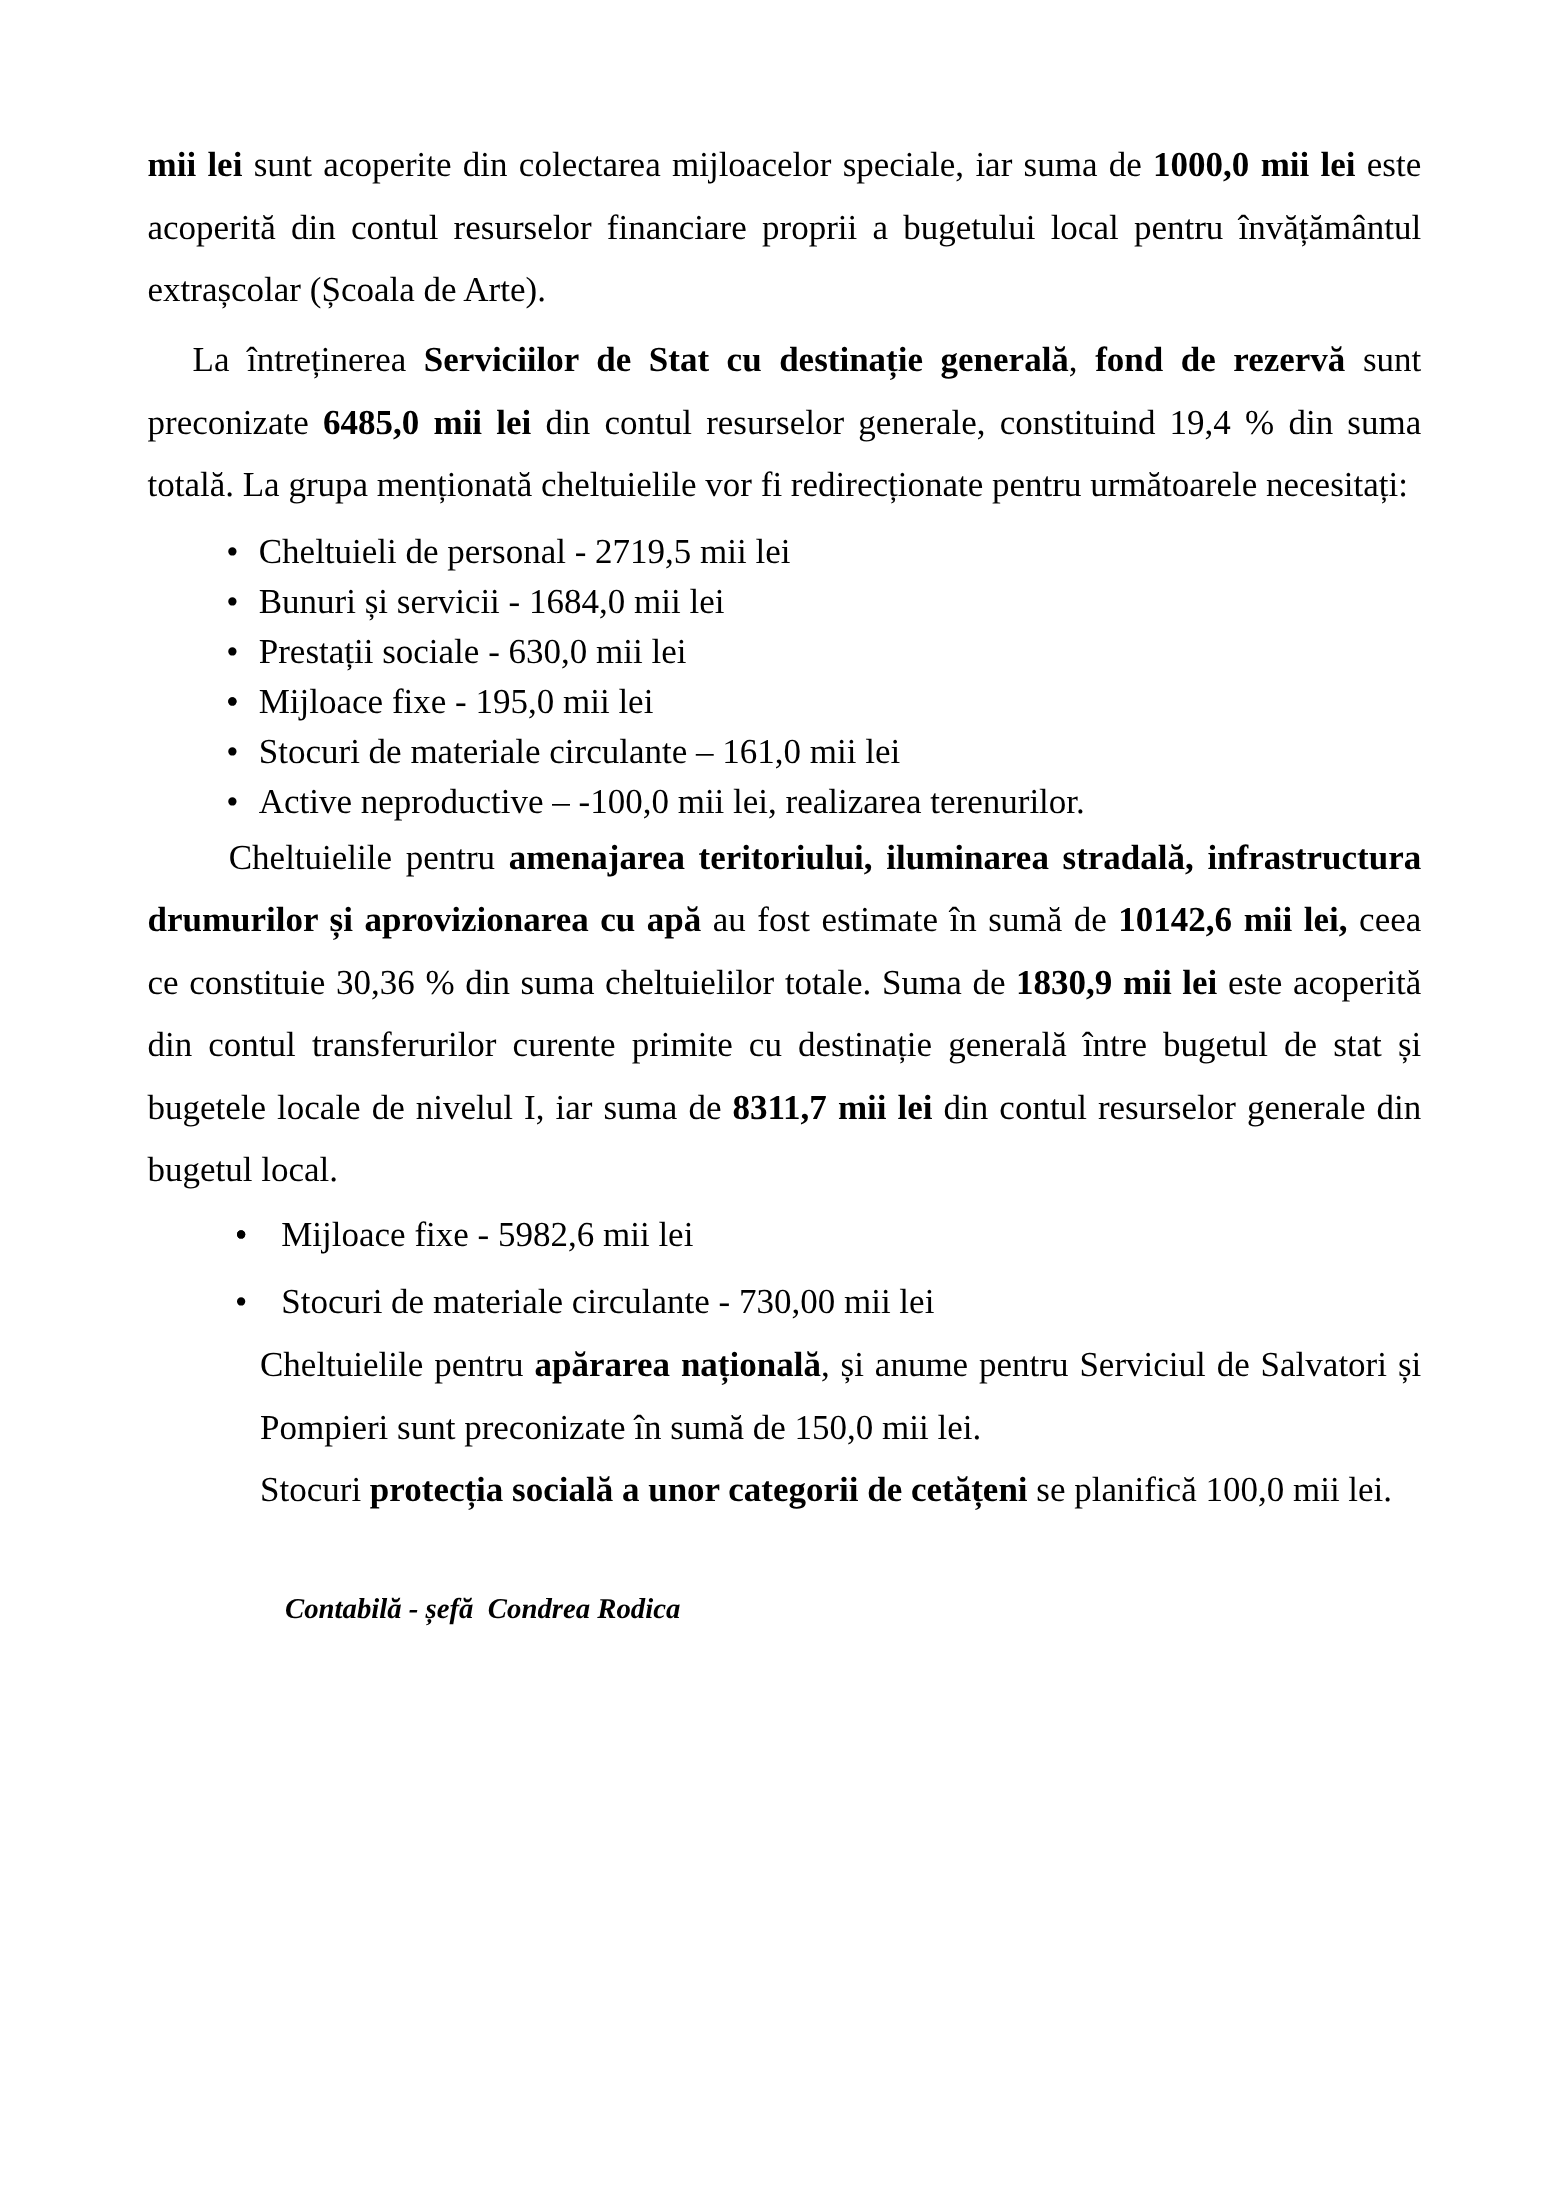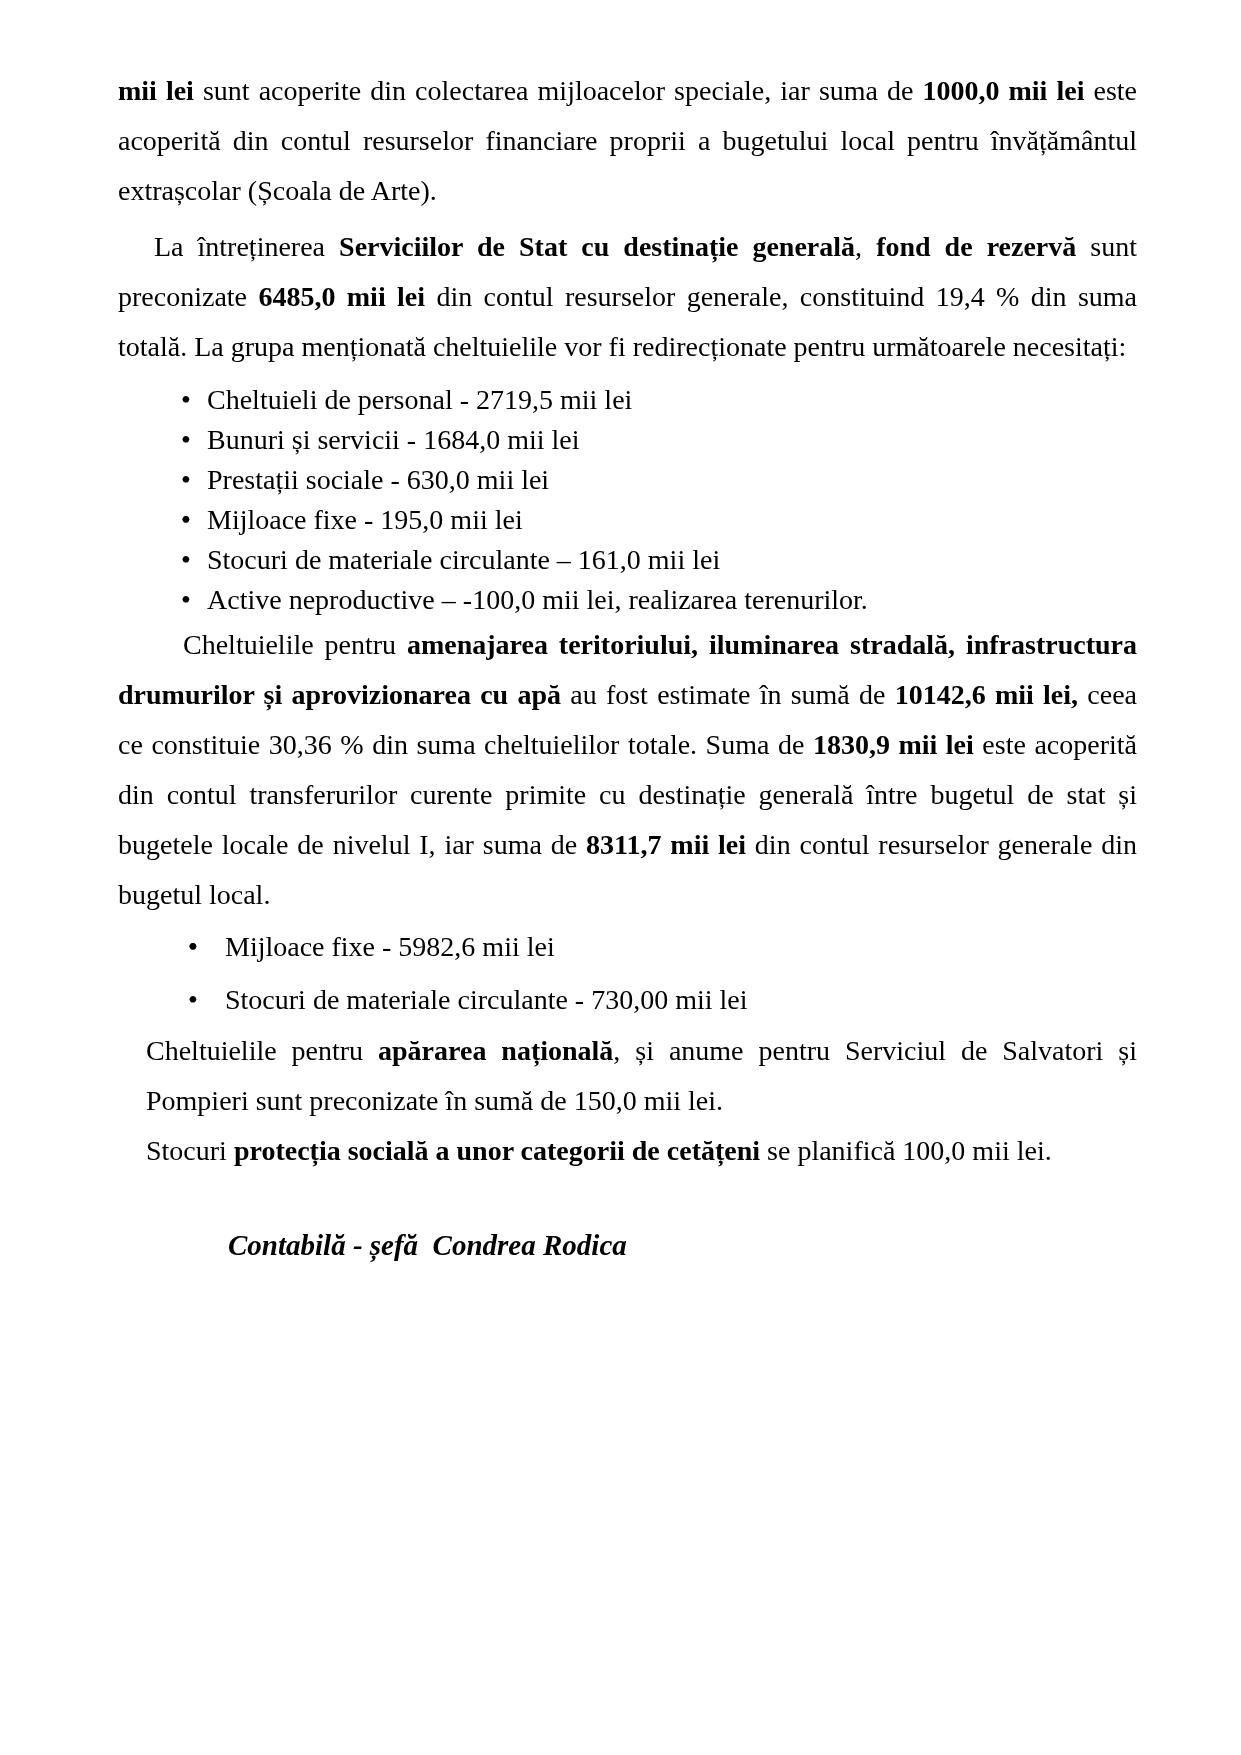--- a/index.html
+++ b/index.html
@@ -11,21 +11,21 @@
     height: 1755px;
     background: #ffffff;
     color: #000000;
     font-family: "Liberation Serif", "DejaVu Serif", serif;
     overflow: hidden;
   }
   .page {
     box-sizing: border-box;
     width: 1241px;
     height: 1755px;
-    padding: 66px 104px 0 118px;
+    padding: 108px 104px 0 118px;
   }
   p.para {
     margin: 0;
     font-size: 28px;
     line-height: 50px;
     text-align: justify;
   }
   .b { font-weight: bold; }
 
   #p2 { margin-top: 6px; text-indent: 36px; }
@@ -39,26 +39,26 @@
     position: relative;
     font-size: 28px;
   }
   #list1 { margin-top: 8px; }
   #list1 li { line-height: 40px; padding-left: 89px; }
   #list1 .bullet { position: absolute; left: 63px; top: 0; }
   #list2 li { line-height: 53px; padding-left: 107px; }
   #list2 .bullet { position: absolute; left: 70px; top: 0; }
 
   #p3 { text-indent: 65px; }
-  #p4, #p5, #p6 { margin-left: 28px; }
+  #p4, #p5, #p6 { margin-left: 90px; }
   #p6 { margin-top: 6px; }
 
   .signature {
     margin: 44px 0 0 110px;
-    font-size: 29px;
+    font-size: 23px;
     line-height: 50px;
     font-weight: bold;
     font-style: italic;
     white-space: pre-wrap;
   }
 </style>
 </head>
 <body>
 
 <div class="page">

